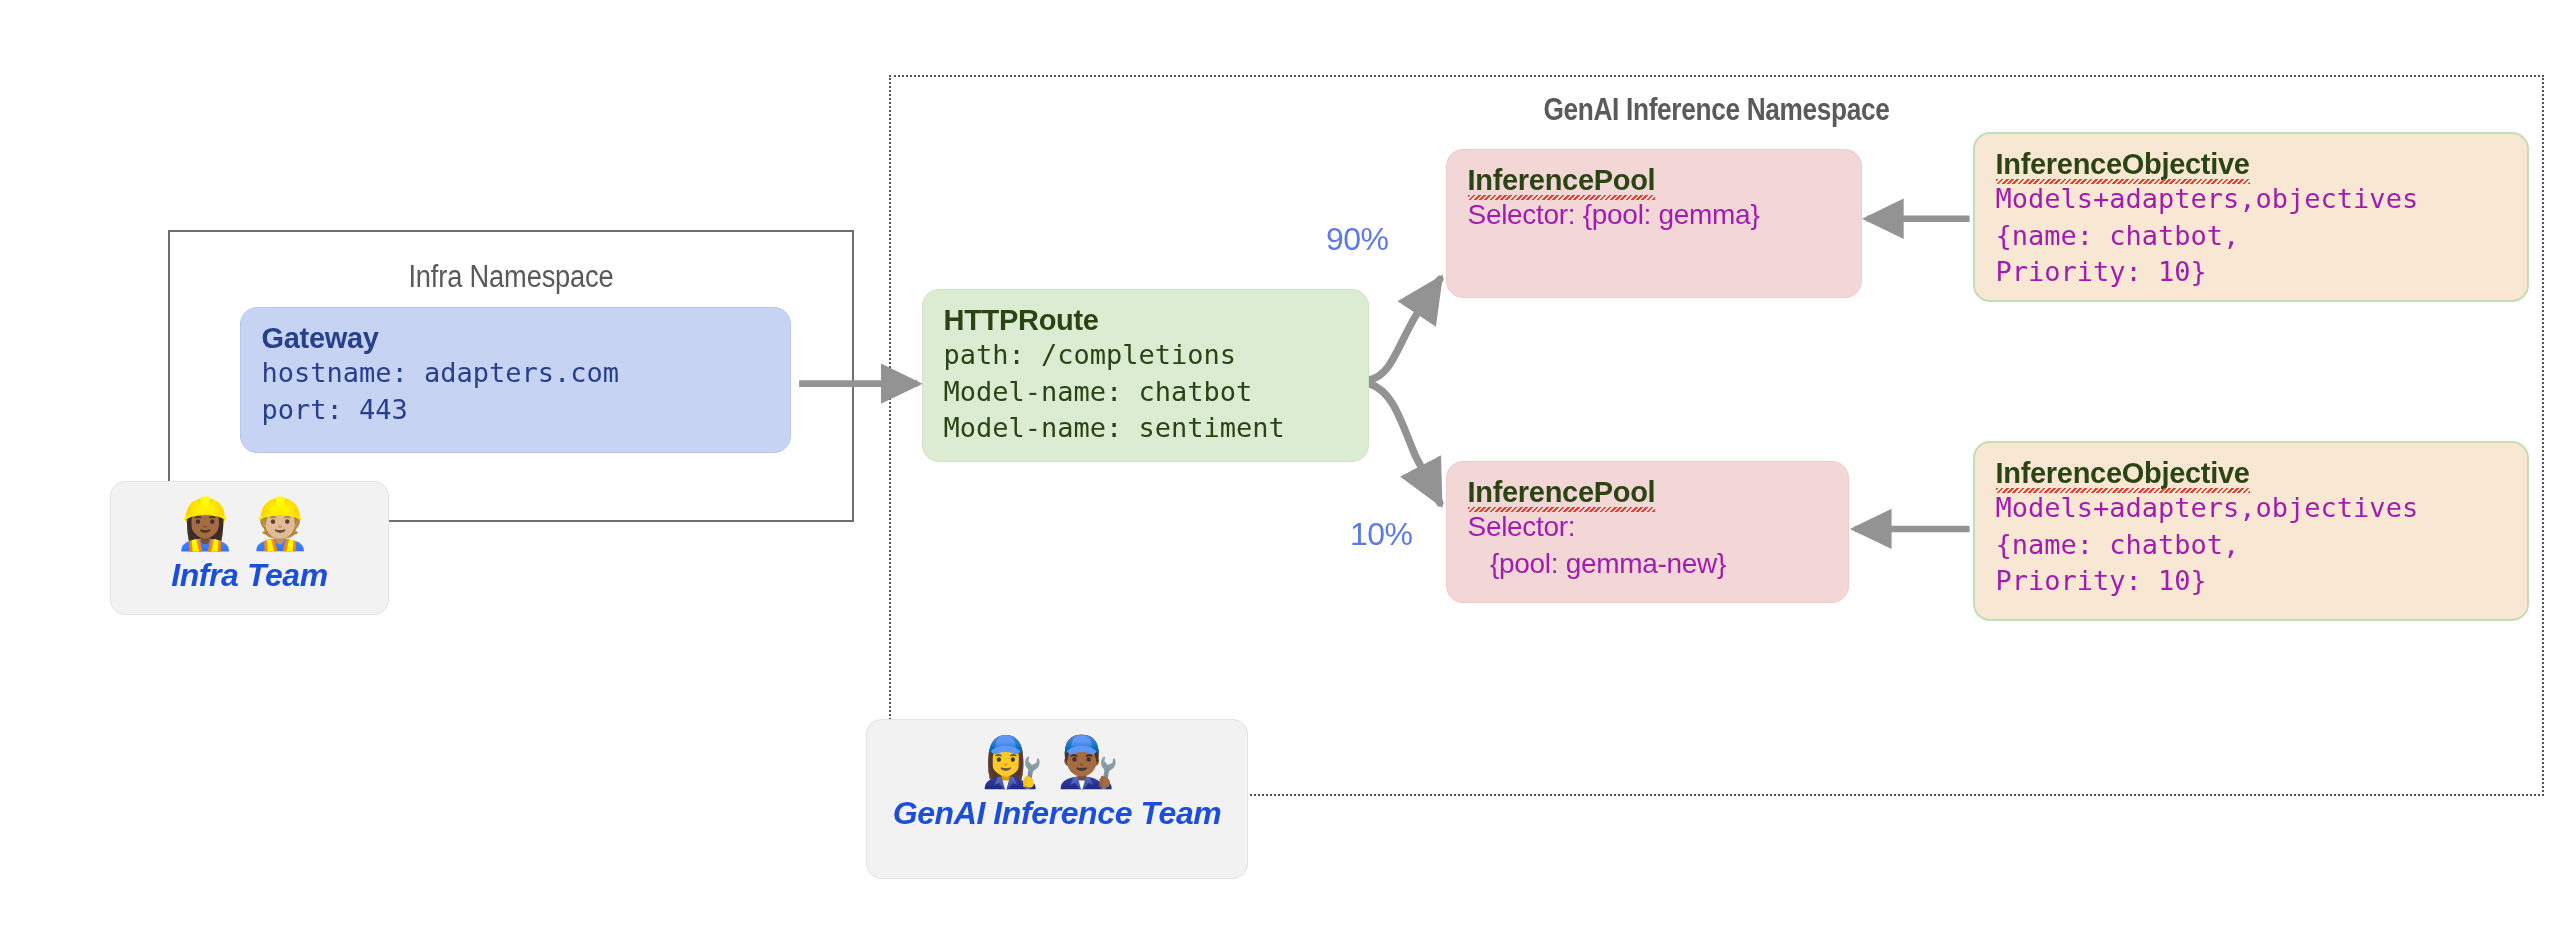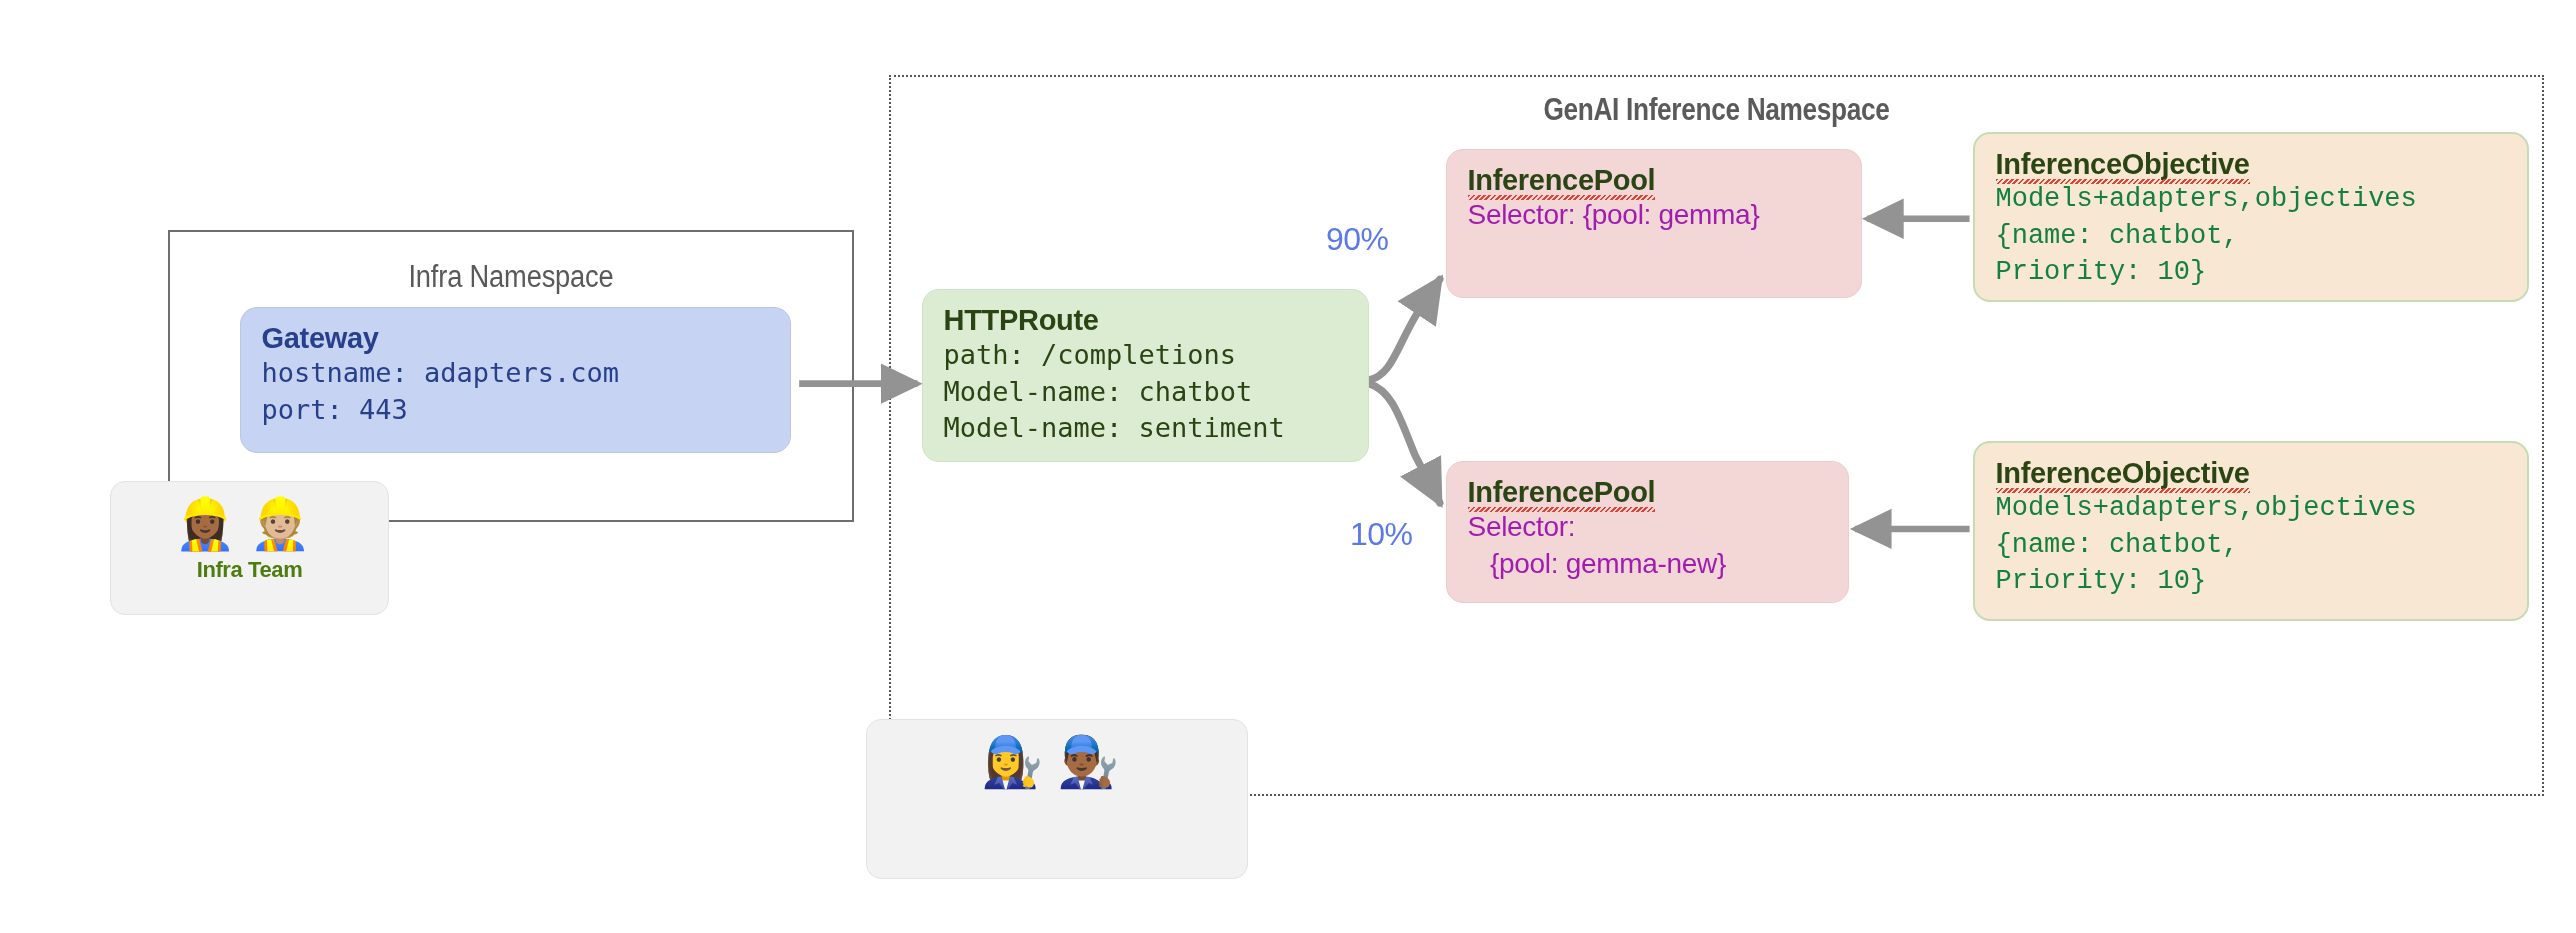--- a/index.html
+++ b/index.html
@@ -37,28 +37,28 @@
   #httproute .mono{color:#2a4413;}
 
   .pool{background:#f3d7d7;border:0.9px solid #eccccc;}
   .pool .title{color:#2a4413;}
   .pool .sans{color:#a21caf;}
   #pool-1{left:1446px;top:149px;width:416px;height:149px;}
   #pool-2{left:1446px;top:461px;width:403px;height:142px;}
 
   .objective{background:#f8e8d3;border:2.8px solid #c6dcb4;}
   .objective .title{color:#2a4413;}
-  .objective .mono{color:#15803d;font-family:Liberation Mono, monospace;}
+  .objective .mono{color:#a21caf;}
   #obj-1{left:1973px;top:132px;width:556px;height:170px;}
   #obj-2{left:1973px;top:441px;width:556px;height:180px;}
 
   
   .team{background:#f2f2f2;border:1.9px solid #e3e3e3;border-radius:15px;text-align:center;}
   .team .emojis{font-size:50px;line-height:1;padding-top:17px;letter-spacing:13px;}
-  .team .tlabel{font-size:22px;font-weight:bold;color:#4d7c0f;letter-spacing:-0.4px;padding-top:7.5px;}
+  .team .tlabel{font-size:32px;font-weight:bold;color:#1d4ed8;letter-spacing:-0.4px;padding-top:7.5px;font-style:italic;}
   #infra-team{left:110px;top:481px;width:279px;height:134px;}
   #genai-team{left:866px;top:719px;width:382px;height:160px;}
 
   
   .pct{font-size:32px;font-weight:normal;color:#5b79e8;letter-spacing:-0.5px;}
   #pct-90{left:1326px;top:221px;}
   #pct-10{left:1350px;top:516px;}
 
   
   #arrows{left:0;top:0;width:2576px;height:933px;pointer-events:none;}
@@ -143,16 +143,17 @@
   <div class="abs pct" id="pct-90">90%</div>
   <div class="abs pct" id="pct-10">10%</div>
 
   <div class="abs team" id="infra-team">
     <div class="emojis">👷🏾‍♀️👷🏼</div>
     <div class="tlabel">Infra Team</div>
   </div>
 
   <div class="abs team" id="genai-team">
     <div class="emojis">👩‍🔧👨🏾‍🔧</div>
+    <div class="tlabel">GenAI Inference Team</div>
   </div>
 
 </div>
 
 
 </body></html>

